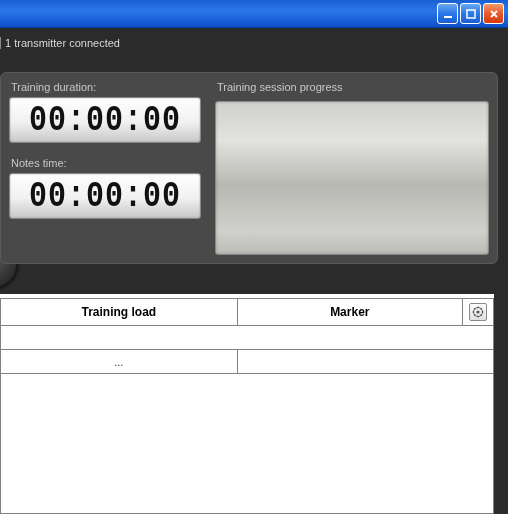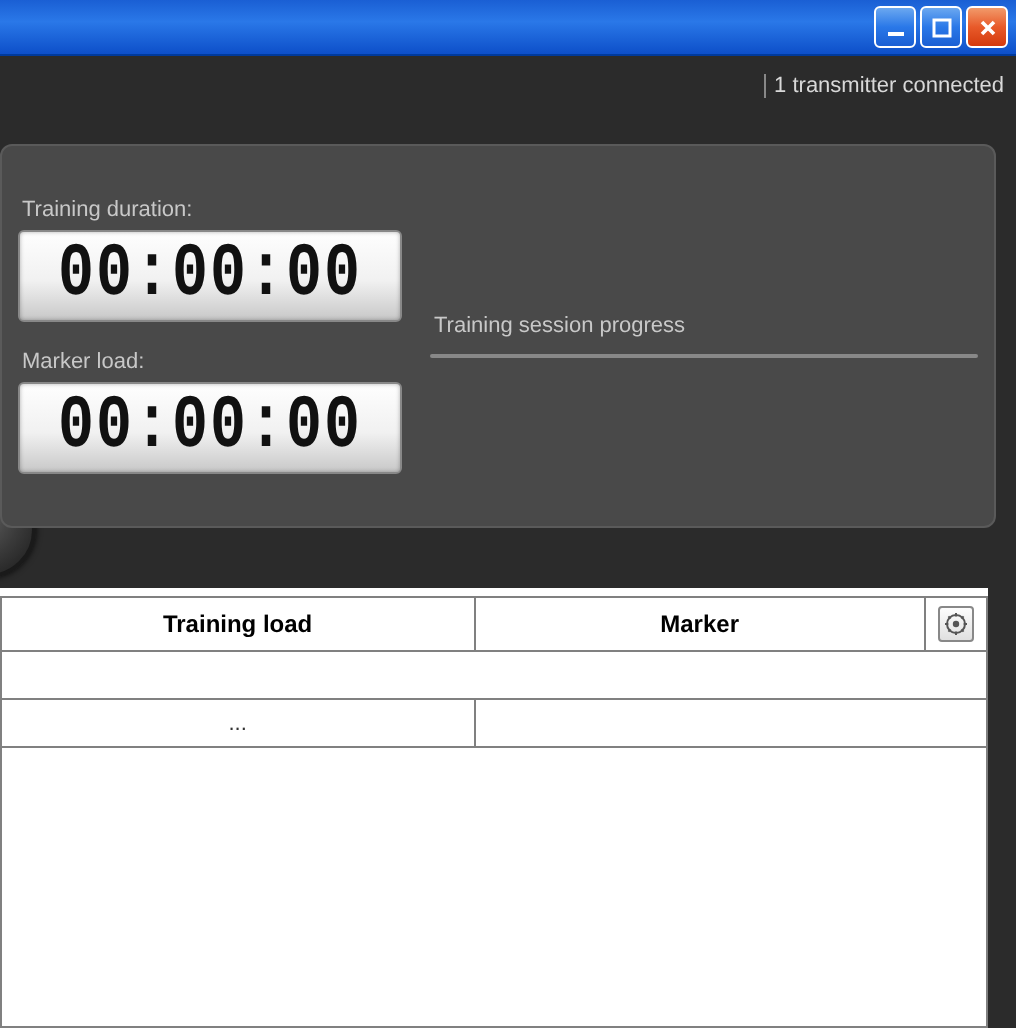--- a/index.html
+++ b/index.html
@@ -32,21 +32,20 @@
   
   .app-dark {
     background: #2b2b2b;
     position: relative;
     height: 266px;
     padding-top: 0;
   }
   .status-bar {
     height: 30px;
     display: flex;
-    justify-content: flex-end;
     align-items: center;
     padding-right: 6px;
     color: #d8d8d8;
     font-size: 11px;
   }
   .status-bar .sep {
     display:inline-block;
     width:1px; height:12px;
     background:#888;
     margin-right:4px;
@@ -56,21 +55,20 @@
   .panel {
     margin: 14px 10px 0 0;
     background: #494949;
     border: 1px solid #5a5a5a;
     border-radius: 6px;
     height: 192px;
     position: relative;
     padding: 6px 8px 8px 8px;
     display: flex;
     gap: 6px;
-    align-items: center;
   }
   .panel-left {
     width: 200px;
     position: relative;
   }
   .field-label {
     color: #c8c8c8;
     font-size: 11px;
     margin: 2px 0 4px 2px;
   }
@@ -220,21 +218,21 @@
   </div>
   <div class="marker-btn"></div>
 
   <div class="panel">
     <div class="panel-left">
       <div class="field-label">Training duration:</div>
       <div class="digital">
         <span>00:00:00</span>
       </div>
       <div style="height:12px"></div>
-      <div class="field-label">Marker load:</div>
+      <div class="field-label">Notes time:</div>
       <div class="digital">
         <span>00:00:00</span>
       </div>
     </div>
     <div class="panel-right">
       <div class="field-label">Training session progress</div>
       <div class="progress-box"></div>
     </div>
   </div>
 </div>

